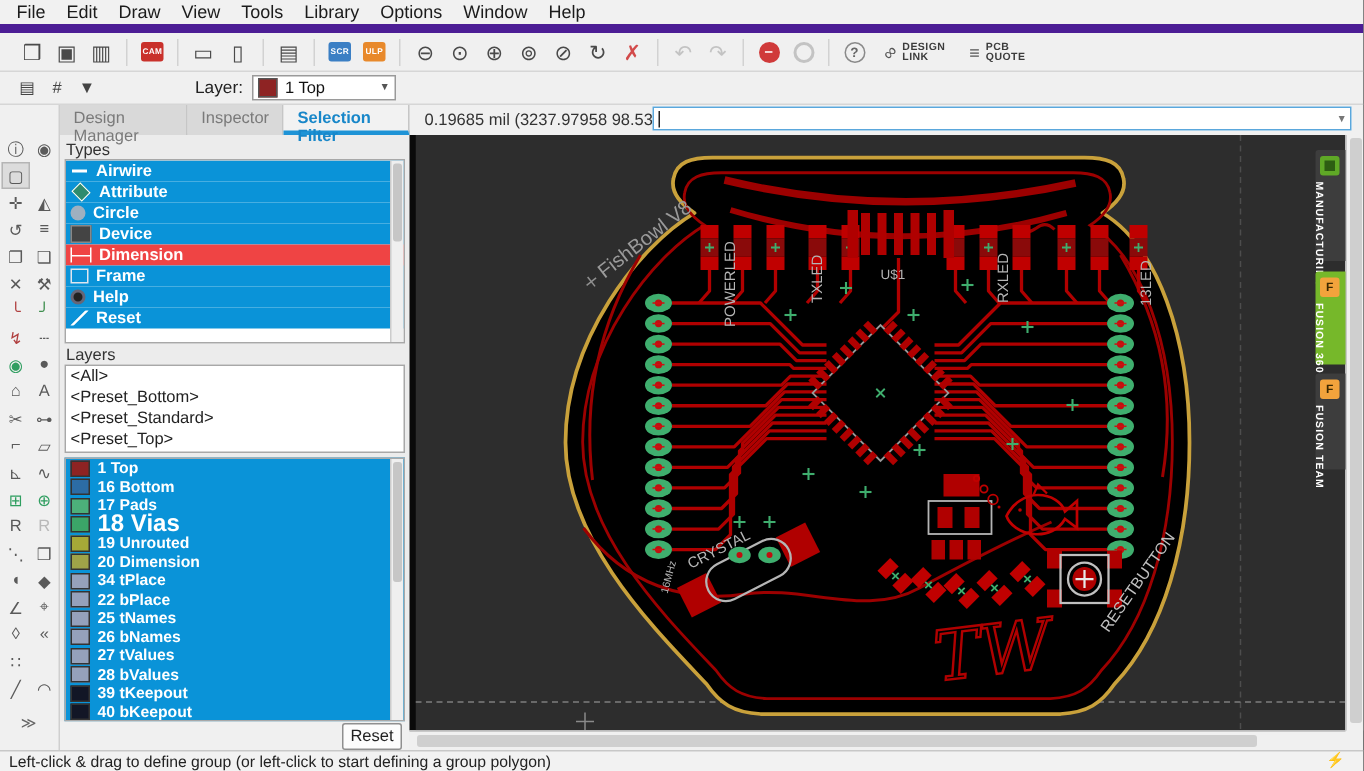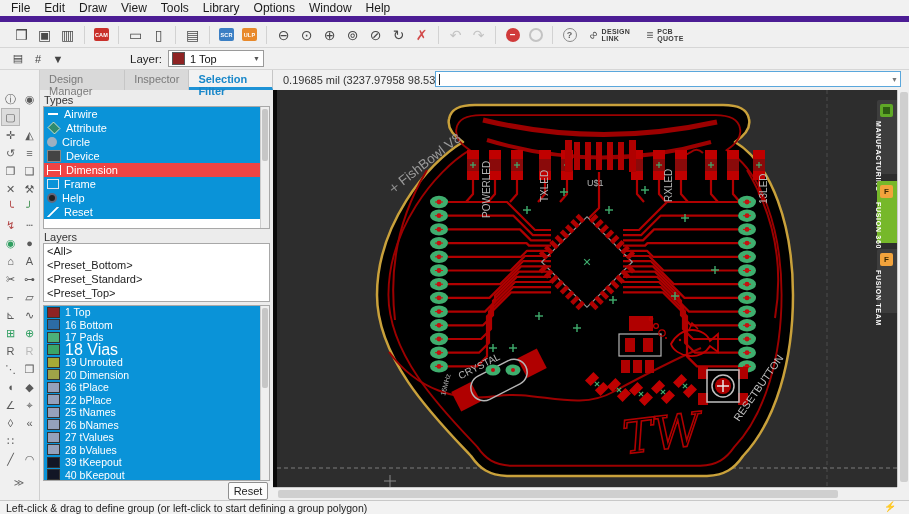--- a/index.html
+++ b/index.html
@@ -42,21 +42,21 @@
   .tool.active{background:#dcdcdc;border:1px solid #b5b5b5;box-sizing:border-box;}
   #more-tools{position:absolute;left:0;bottom:12px;width:38px;text-align:center;font-size:10px;color:#666;}
   
   #panel{position:absolute;left:40px;top:70px;width:233px;height:430px;background:#ececec;box-sizing:border-box;}
   #panel-tabs{position:absolute;left:0;top:0;width:233px;height:20px;background:#e2e2e2;display:flex;border-bottom:1px solid #cfcfcf;box-sizing:border-box;}
   .ptab{font-size:11px;color:#7a7a7a;padding:3px 9px 0 9px;background:#d9d9d9;border-right:1px solid #c6c6c6;height:20px;box-sizing:border-box;}
   .ptab.active{background:#f2f2f2;color:#1887c9;border-bottom:3px solid #1e93d6;font-weight:bold;}
   .sec-label{position:absolute;left:4px;font-size:11px;color:#333;}
   .listbox{position:absolute;background:#fff;border:1px solid #a8a8a8;overflow:hidden;box-sizing:border-box;}
   .lrow{height:14px;display:flex;align-items:center;padding-left:3px;font-size:11px;color:#222;}
-  .lrow.sel{color:#fff;}
+  .lrow.sel{color:#fff;font-weight:bold;}
   .lrow .licon{width:12px;height:10px;margin-right:5px;flex:none;}
   .lrow .sw{width:11px;height:9px;border:1px solid #333;margin-right:5px;flex:none;}
   .vscroll{position:absolute;right:0;top:0;width:9px;height:100%;background:#efefef;border-left:1px solid #ccc;box-sizing:border-box;}
   .vthumb{position:absolute;left:1px;width:6px;background:#c6c6c6;border-radius:2px;}
   #panel-footer{position:absolute;left:0;top:411px;width:233px;height:19px;background:#f0f0f0;}
   #reset-btn{position:absolute;right:5px;top:1px;width:38px;height:16px;background:#fcfcfc;border:1px solid #8f8f8f;
              font-size:11px;color:#222;display:flex;align-items:center;justify-content:center;border-radius:2px;}
   
   #coordbar{position:absolute;left:273px;top:70px;width:636px;height:20px;background:#f0f0f0;}
   #coords{position:absolute;left:10px;top:4px;font-size:11px;color:#333;}
@@ -300,21 +300,21 @@
         <div class="lrow sel" style="height: 12.5px; font-size: 10.5px; background: rgb(10, 147, 216);">
           <div class="sw" style="background: rgb(166, 169, 55);"></div>
           <div>19  Unrouted</div>
         </div>
         <div class="lrow sel" style="height: 12.5px; font-size: 10.5px; background: rgb(10, 147, 216);">
           <div class="sw" style="background: rgb(159, 163, 72);"></div>
           <div>20  Dimension</div>
         </div>
         <div class="lrow sel" style="height: 12.5px; font-size: 10.5px; background: rgb(10, 147, 216);">
           <div class="sw" style="background: rgb(149, 161, 187);"></div>
-          <div>36  tPlace</div>
+          <div>34  tPlace</div>
         </div>
         <div class="lrow sel" style="height: 12.5px; font-size: 10.5px; background: rgb(10, 147, 216);">
           <div class="sw" style="background: rgb(149, 161, 187);"></div>
           <div>22  bPlace</div>
         </div>
         <div class="lrow sel" style="height: 12.5px; font-size: 10.5px; background: rgb(10, 147, 216);">
           <div class="sw" style="background: rgb(149, 161, 187);"></div>
           <div>25  tNames</div>
         </div>
         <div class="lrow sel" style="height: 12.5px; font-size: 10.5px; background: rgb(10, 147, 216);">

